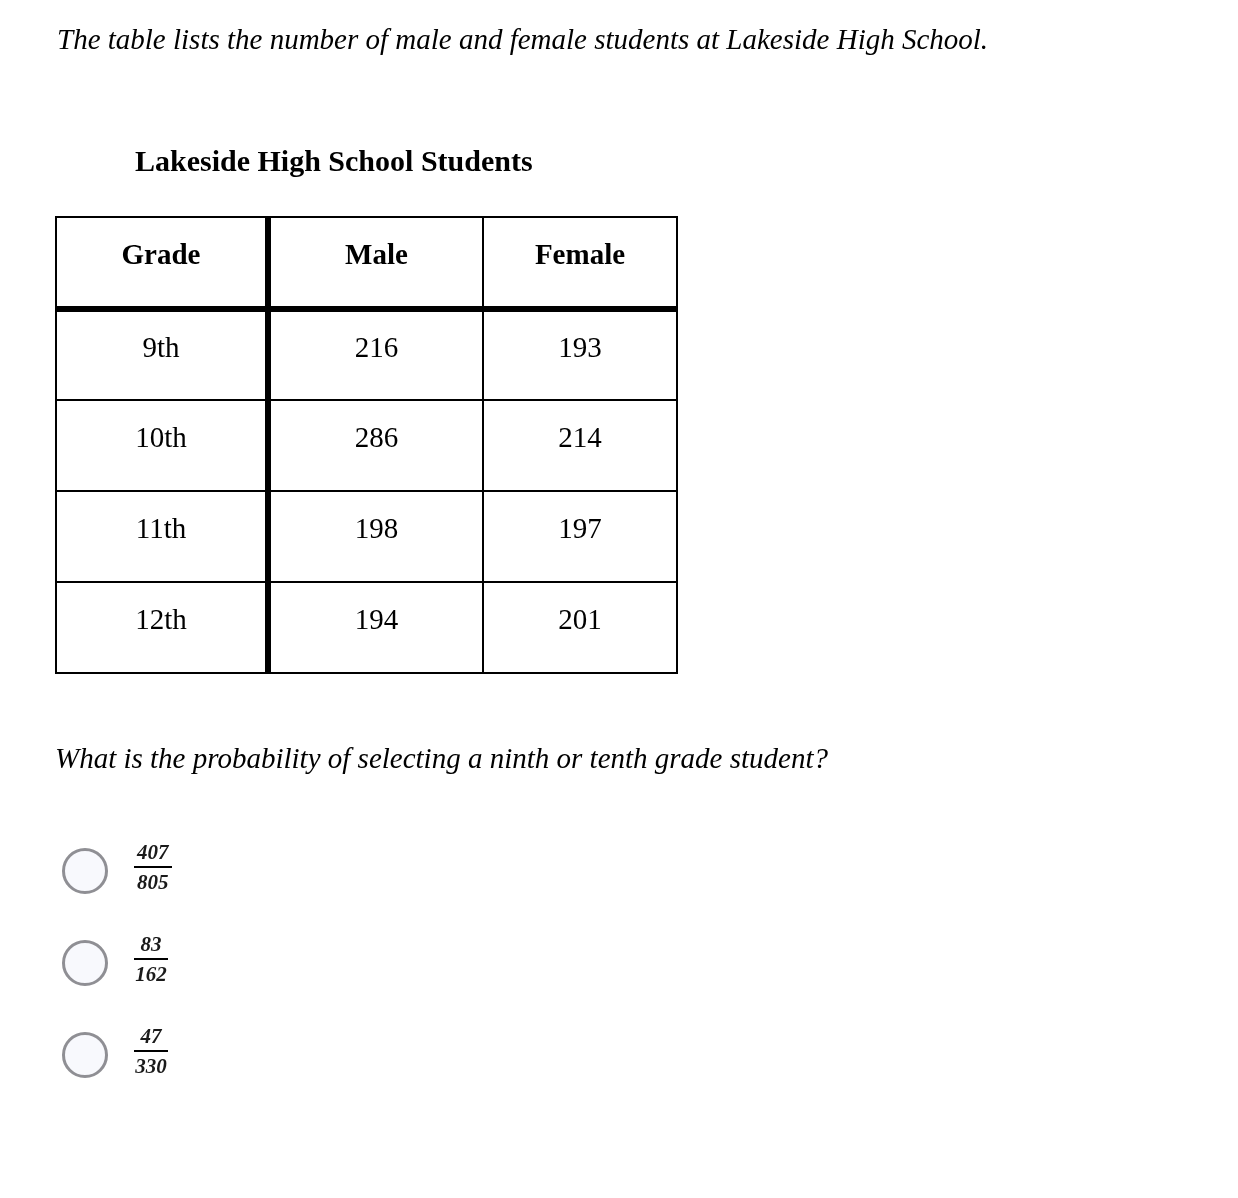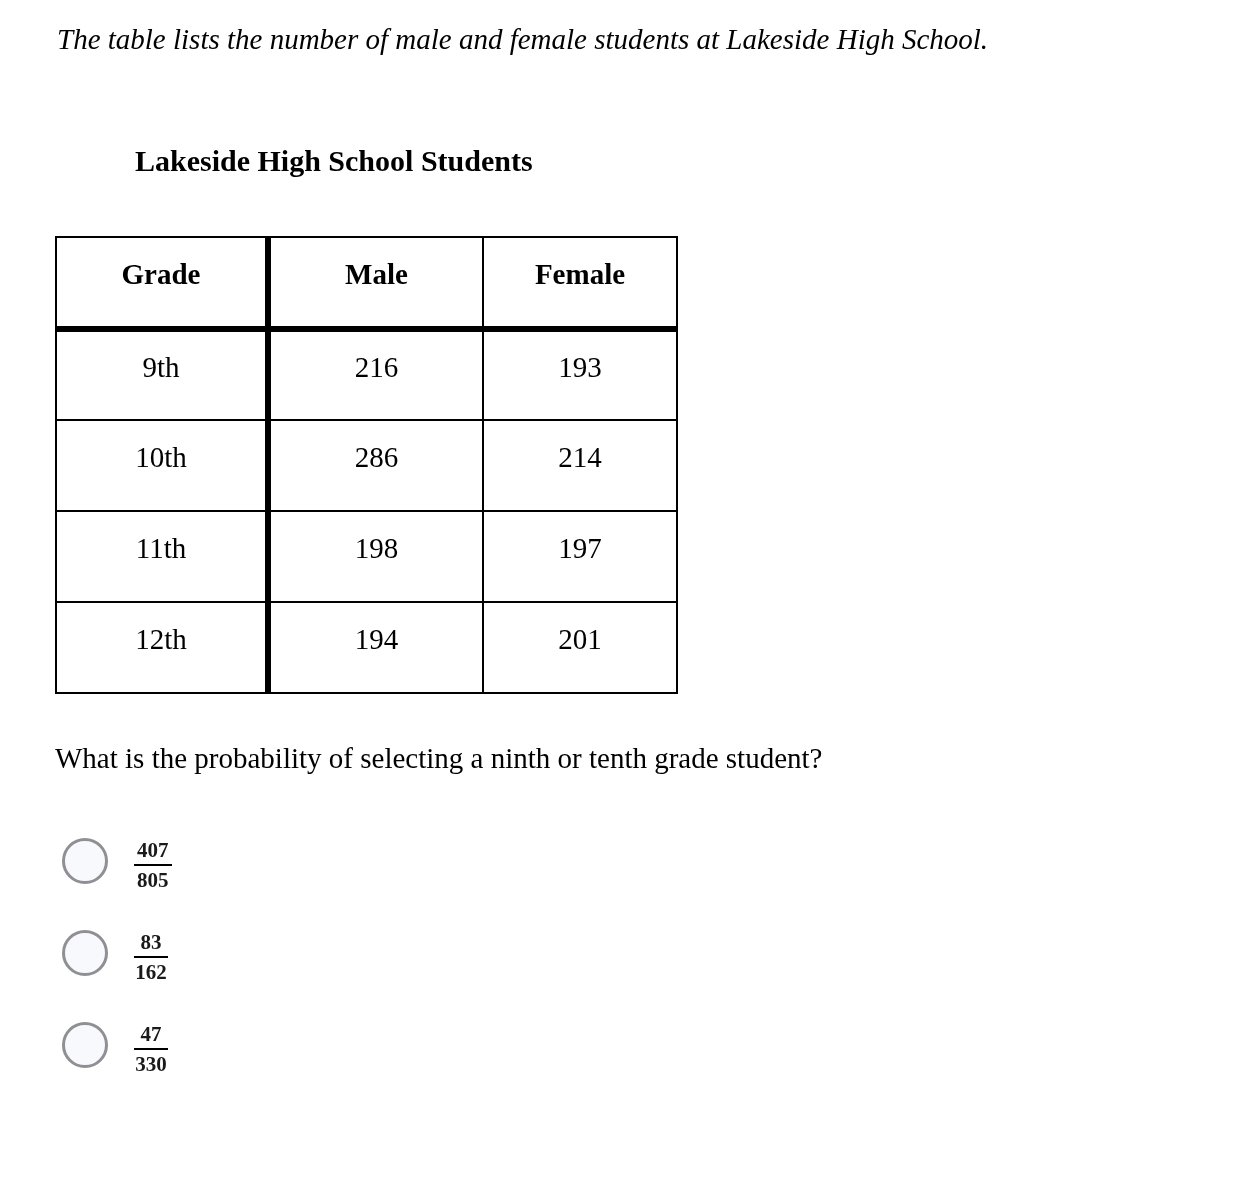--- a/index.html
+++ b/index.html
@@ -25,21 +25,21 @@
   .table-title {
     position: absolute;
     top: 144px;
     left: 135px;
     font-weight: bold;
     font-size: 30px;
   }
 
   table.students-table {
     position: absolute;
-    top: 236px;
+    top: 216px;
     left: 55px;
     border-collapse: collapse;
     border: 2px solid #8b5cf6;
     table-layout: fixed;
   }
   .students-table th,
   .students-table td {
     border: 2px solid #000;
     text-align: center;
     vertical-align: middle;
@@ -52,33 +52,35 @@
   .students-table th:nth-child(2), .students-table td:nth-child(2) { width: 215px; }
   .students-table th:nth-child(3), .students-table td:nth-child(3) { width: 194px; }
   .students-table thead th { border-bottom: 6px solid #000; }
   .students-table .col-grade { border-right: 6px solid #000; }
 
   .question {
     position: absolute;
     top: 742px;
     left: 55px;
     font-size: 29px;
+    font-style: italic;
   }
 
   .options {
     position: absolute;
     top: 838px;
     left: 62px;
   }
   .option {
     display: flex;
-    align-items: flex-start;
+    align-items: flex-end;
     height: 56px;
     margin-bottom: 36px;
     cursor: pointer;
+    font-style: italic;
   }
   .radio {
     display: inline-block;
     width: 46px;
     height: 46px;
     border-radius: 50%;
     border: 3px solid #8f8f94;
     background: #f8f9fd;
     flex: 0 0 auto;
   }

